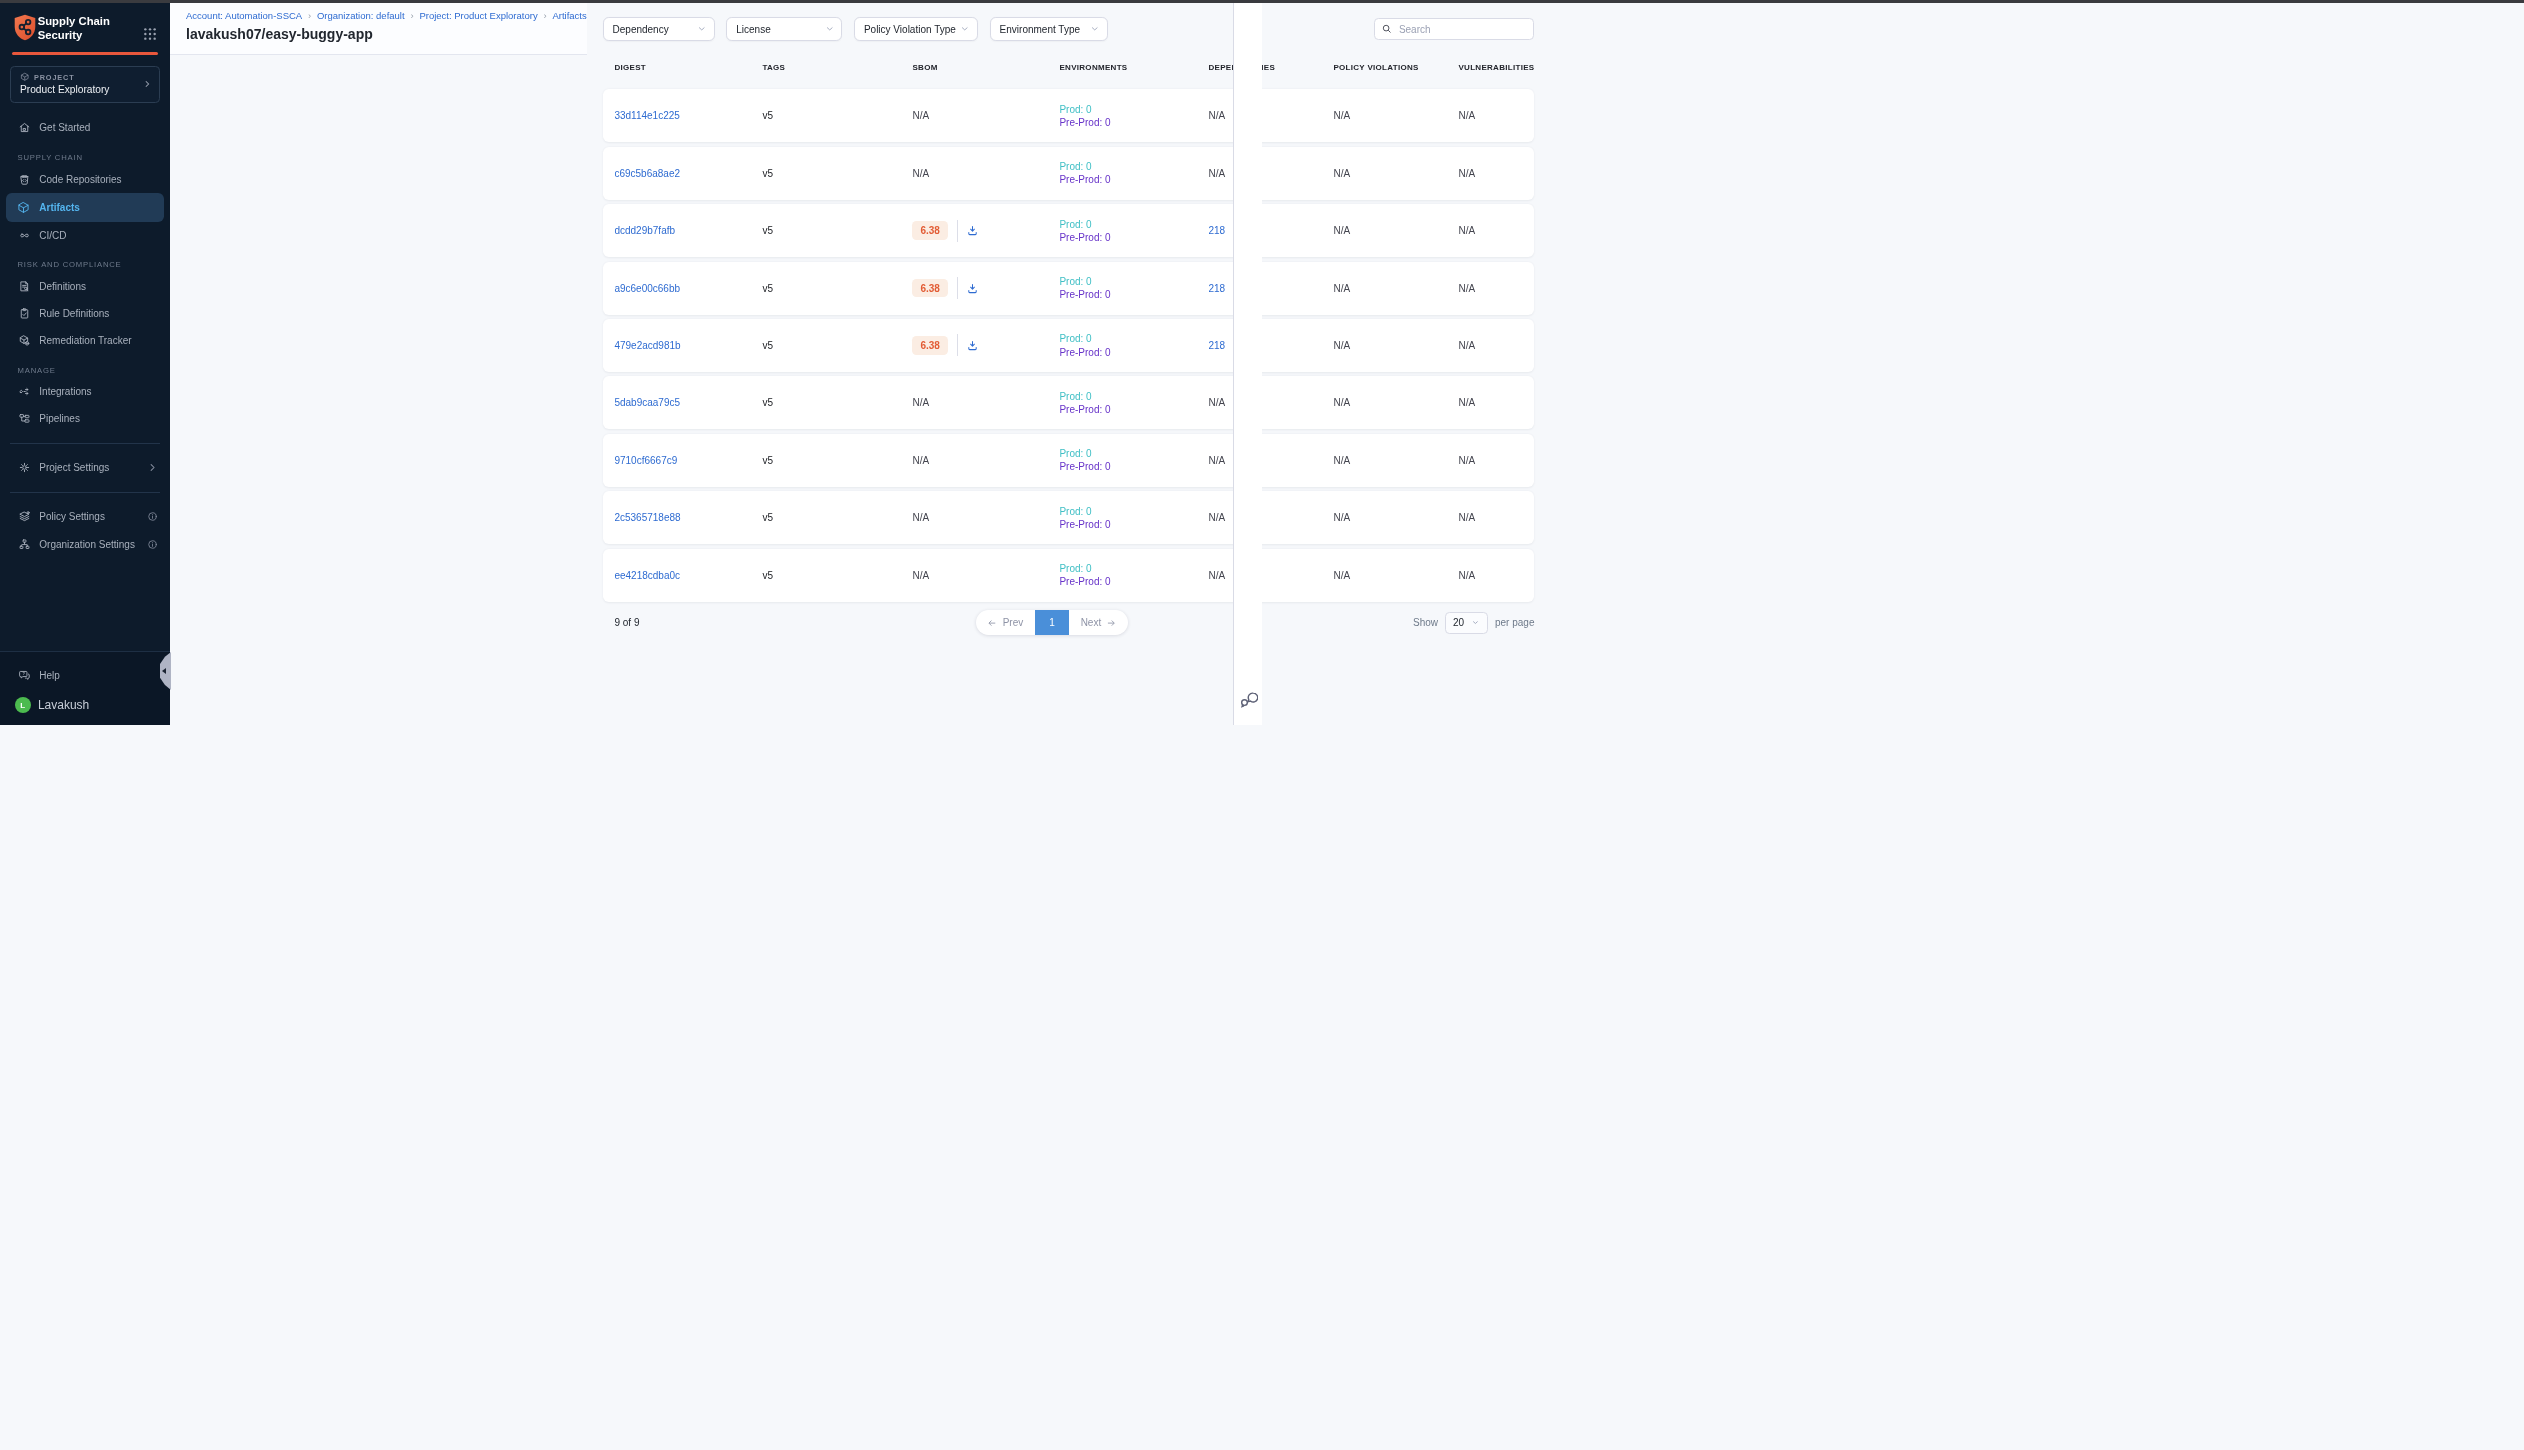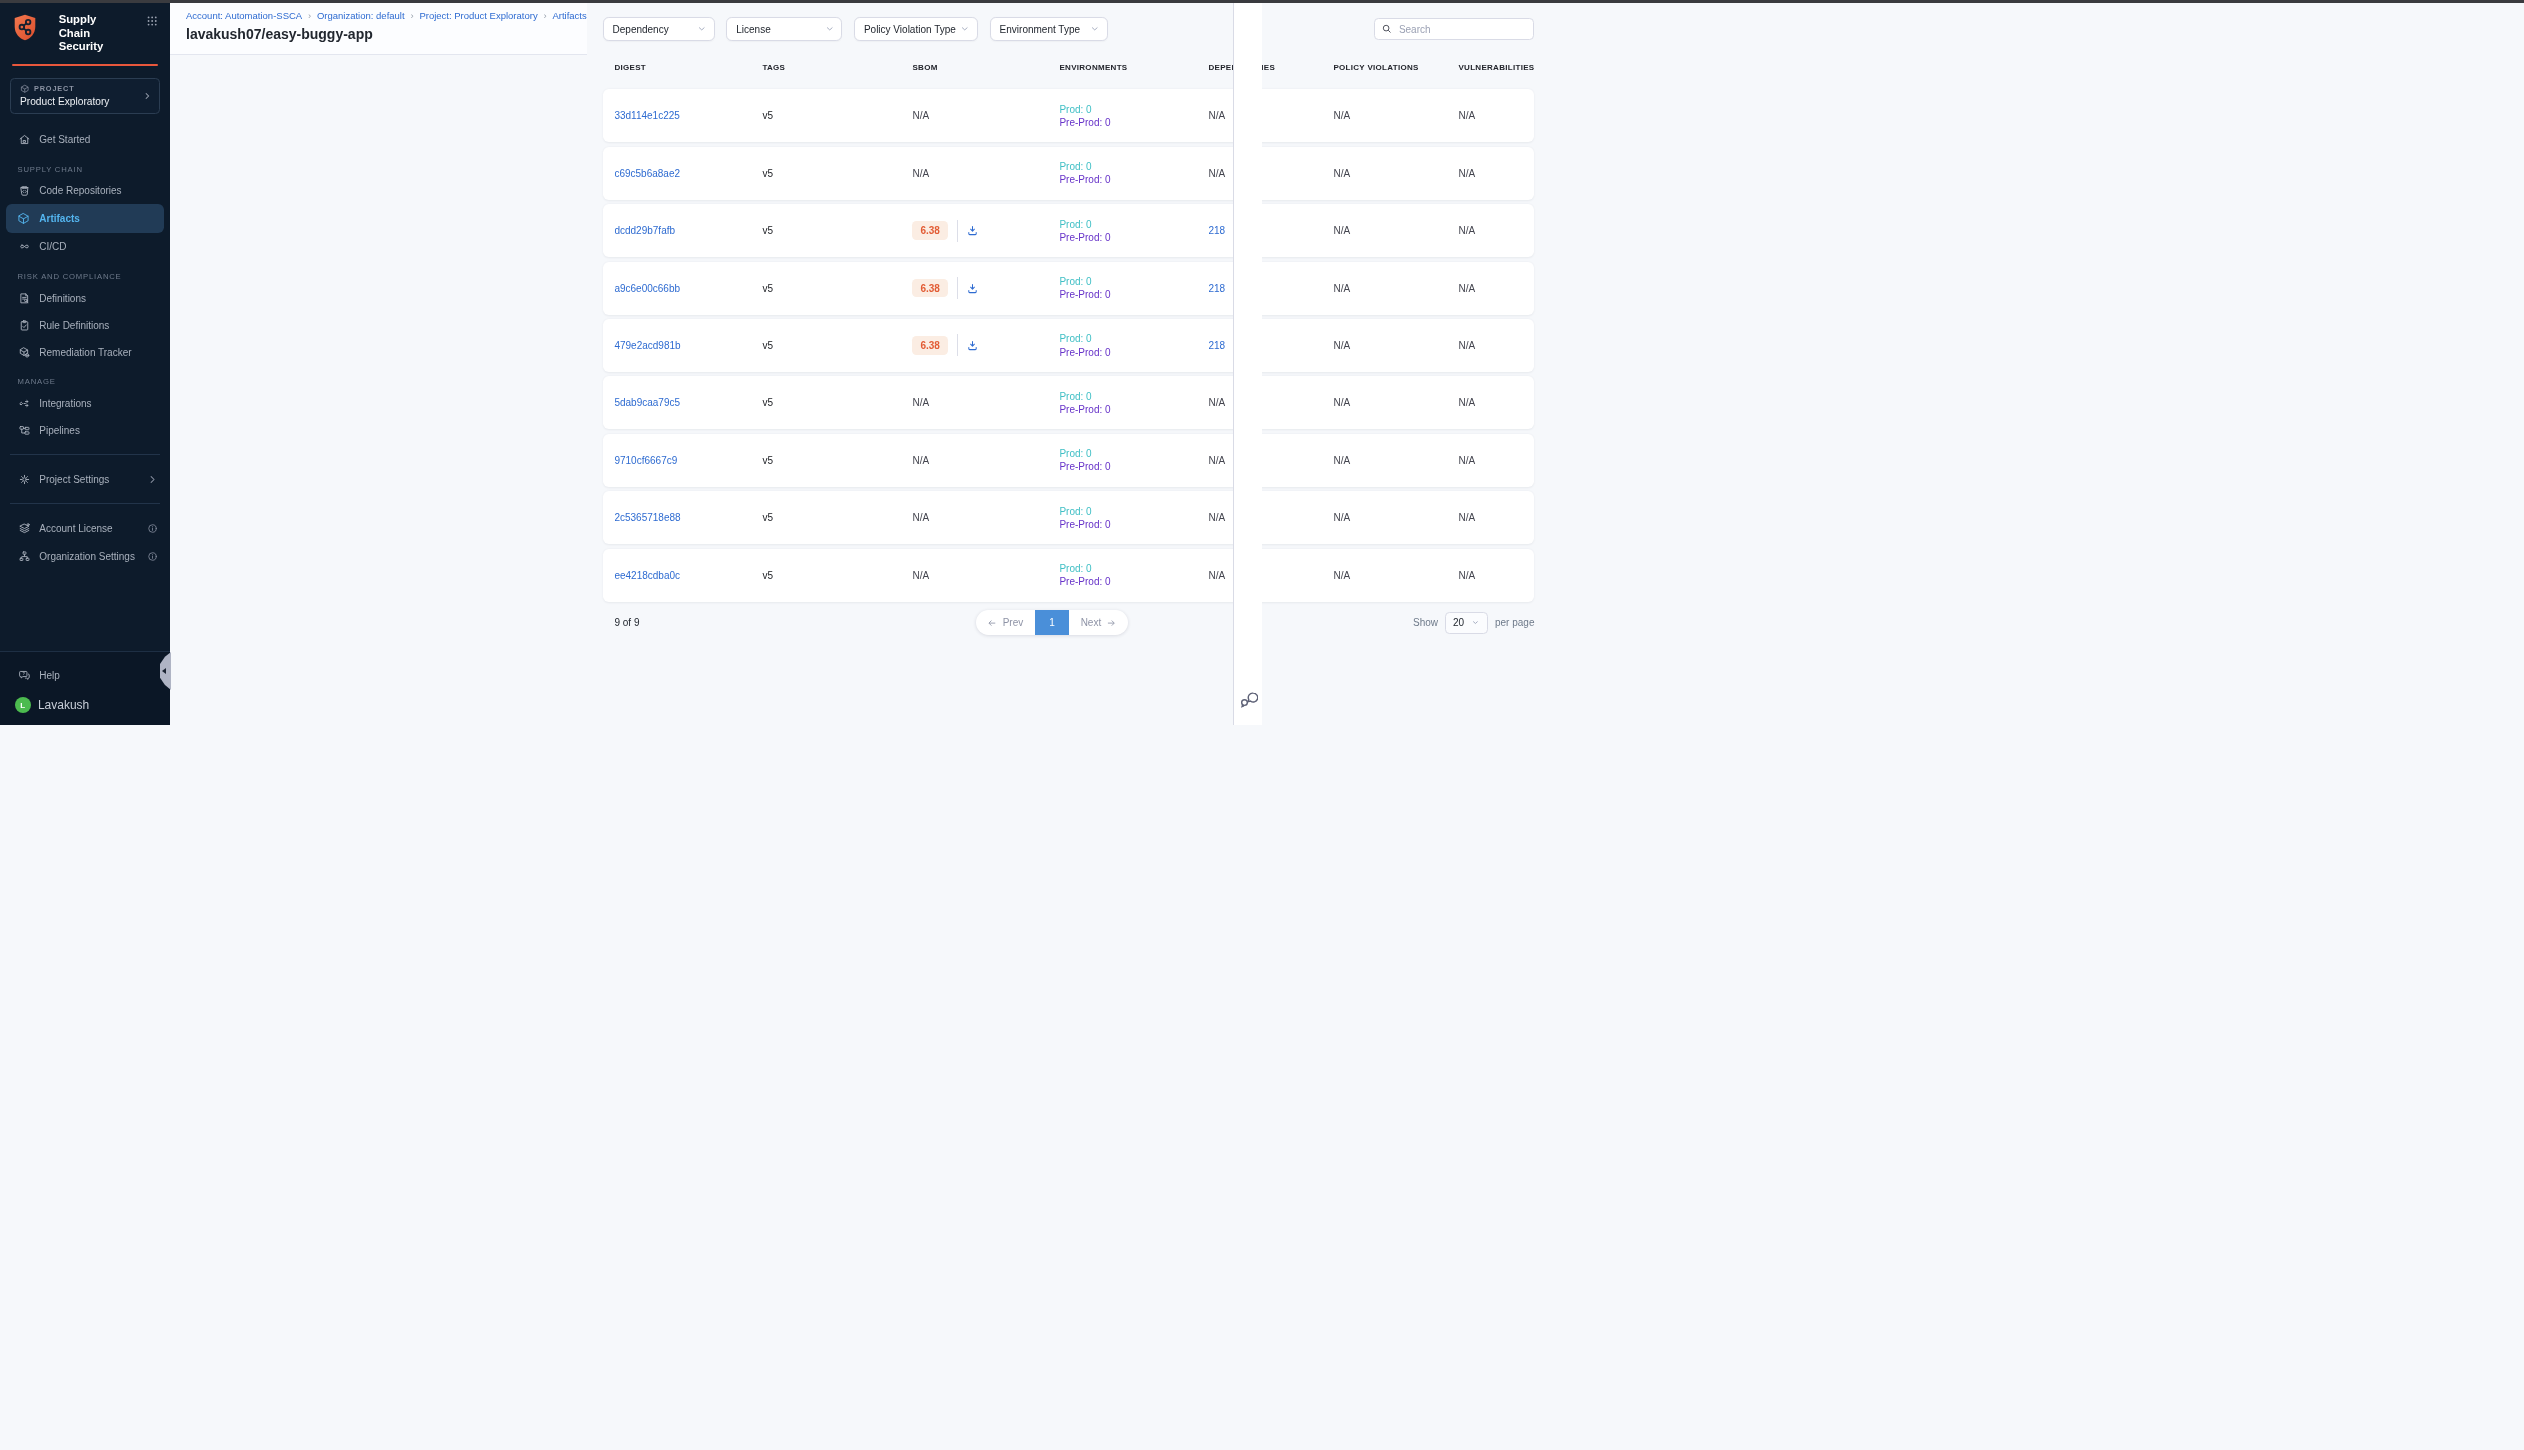--- a/index.html
+++ b/index.html
@@ -8,21 +8,21 @@
   *{margin:0;padding:0;box-sizing:border-box;}
   html,body{width:var(--w);height:var(--h);overflow:hidden;
     font-family:"Liberation Sans","DejaVu Sans",sans-serif;
     background:var(--page_bg,#F6F8FB);}
   .chrome-bar{position:absolute;top:0;left:0;width:100%;height:2.9px;background:#3A3B3F;z-index:50;}
   .page{position:absolute;top:2.9px;left:0;width:var(--w);height:calc(var(--h) - 2.9px);
     display:grid;grid-template-columns:170px 1fr 29px;}
 
   
   .sidebar{background:var(--sidebar_bg,#0D1B2B);display:flex;flex-direction:column;position:relative;overflow:hidden;}
-  .logo-row{display:flex;align-items:flex-start;gap:21px;padding:10.2px 11.7px 8.8px;}
+  .logo-row{display:flex;align-items:flex-end;gap:0;padding:10.2px 11.7px 8.8px;}
   .shield{width:26px;height:29px;flex:0 0 auto;}
   .app-name{color:#FFFFFF;font-size:11.3px;font-weight:bold;line-height:1.2;width:86px;}
   .grid-icon{margin-left:auto;color:#9AA2B0;width:16px;height:16px;cursor:pointer;}
   .accent-line{height:2.2px;background:var(--accent,#E8573C);margin:1.5px 11.7px 0;border-radius:1.5px;}
   .project-card{margin:11.7px 10.2px 4.4px;border:0.7px solid #2B3D52;border-radius:4.4px;padding:5.1px 25px 6.6px 8.8px;position:relative;cursor:pointer;background:#11223580;}
   .project-card .label-row{display:flex;align-items:center;gap:4.4px;color:#8B93A3;}
   .project-card .label-row .ic{width:9.5px;height:9.5px;}
   .project-label{font-size:7.3px;font-weight:bold;letter-spacing:0.9px;color:#8B93A3;}
   .project-name{font-size:10.2px;color:#EDF0F4;margin-top:2.2px;white-space:nowrap;}
   .project-chev{position:absolute;right:6.6px;top:50%;transform:translateY(-50%);width:10.2px;height:10.2px;color:#9AA2B0;}
@@ -286,21 +286,21 @@
     <div id="settings-bottom">
         <div class="settings-item">
           <span class="ic ">
             <svg viewBox="0 0 24 24" fill="none" stroke="currentColor" stroke-width="1.7" stroke-linecap="round" stroke-linejoin="round">
               <path d="M12 4 20 8 12 12 4 8 Z"></path>
               <path d="M4 12 12 16 20 12"></path>
               <path d="M4 15.6 12 19.6 20 15.6"></path>
               <circle cx="18.7" cy="5" r="1.9"></circle>
             </svg>
           </span>
-          <span>Account License</span>
+          <span>Policy Settings</span>
           <span class="ic right-ic">
             <svg viewBox="0 0 24 24" fill="none" stroke="currentColor" stroke-width="1.7" stroke-linecap="round" stroke-linejoin="round">
               <circle cx="12" cy="12" r="8.2"></circle>
               <path d="M12 8 v.2 M12 11.2 v4.8"></path>
             </svg>
           </span>
         </div>
         <div class="settings-item">
           <span class="ic ">
             <svg viewBox="0 0 24 24" fill="none" stroke="currentColor" stroke-width="1.7" stroke-linecap="round" stroke-linejoin="round">

